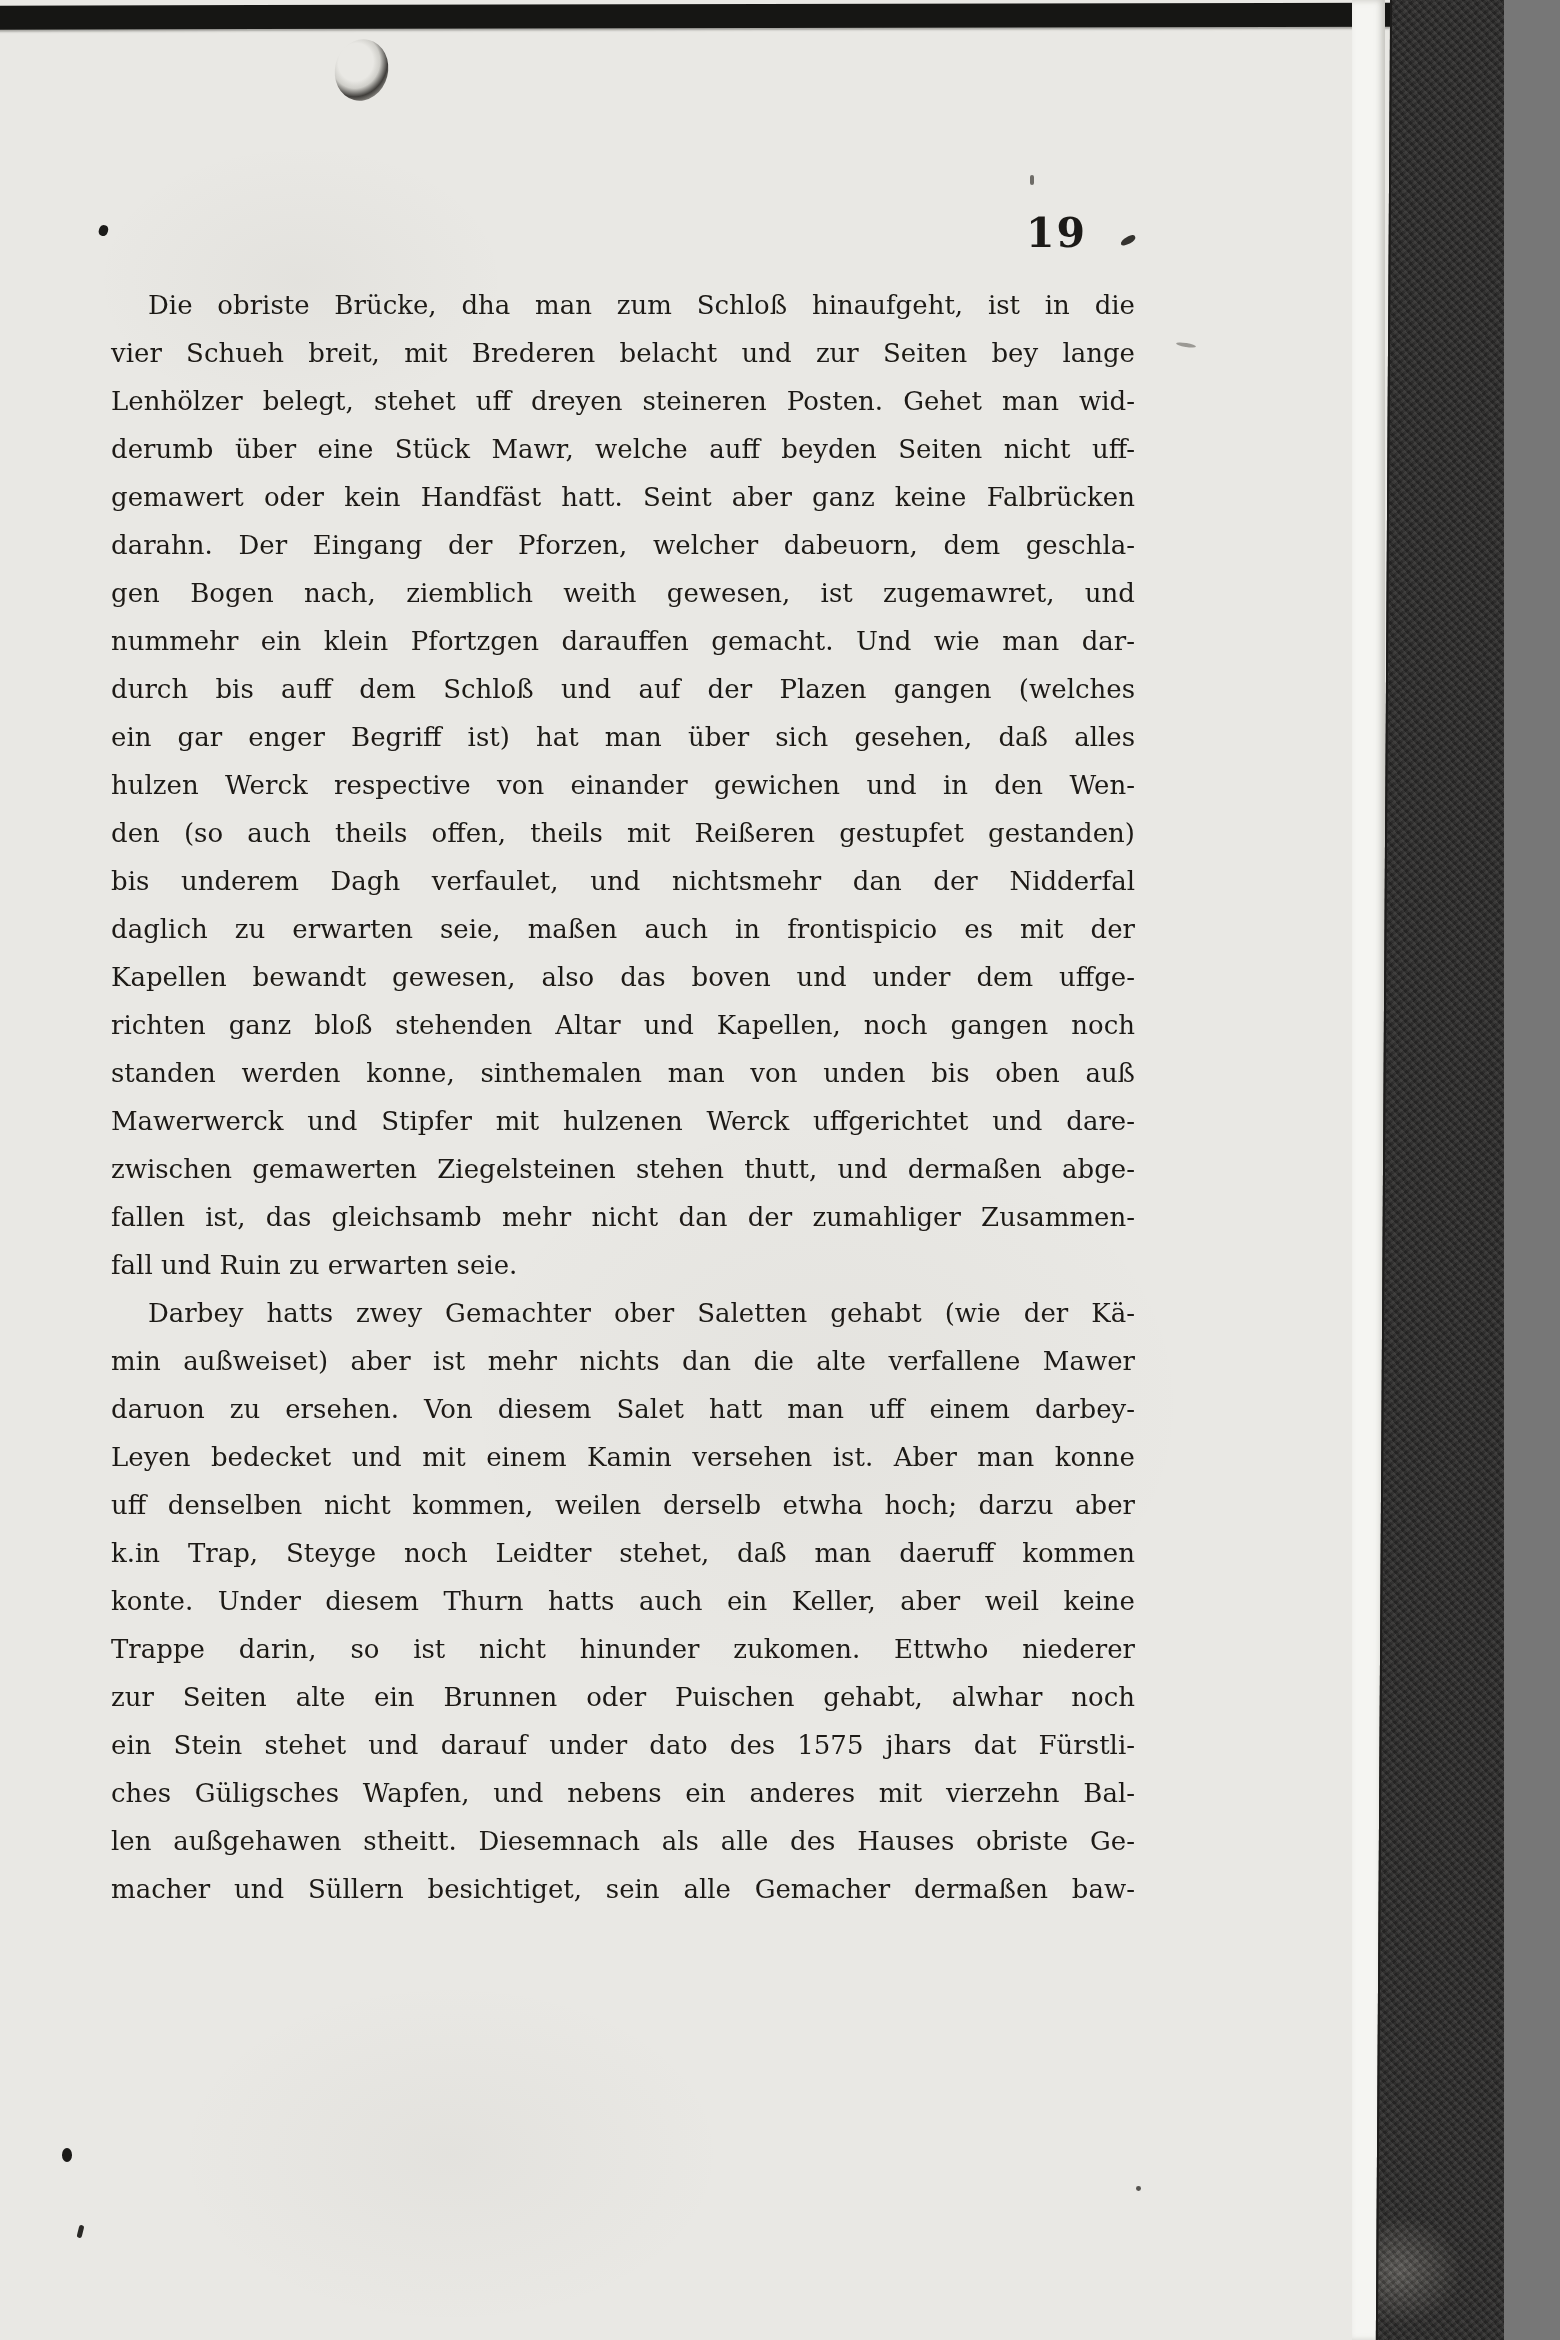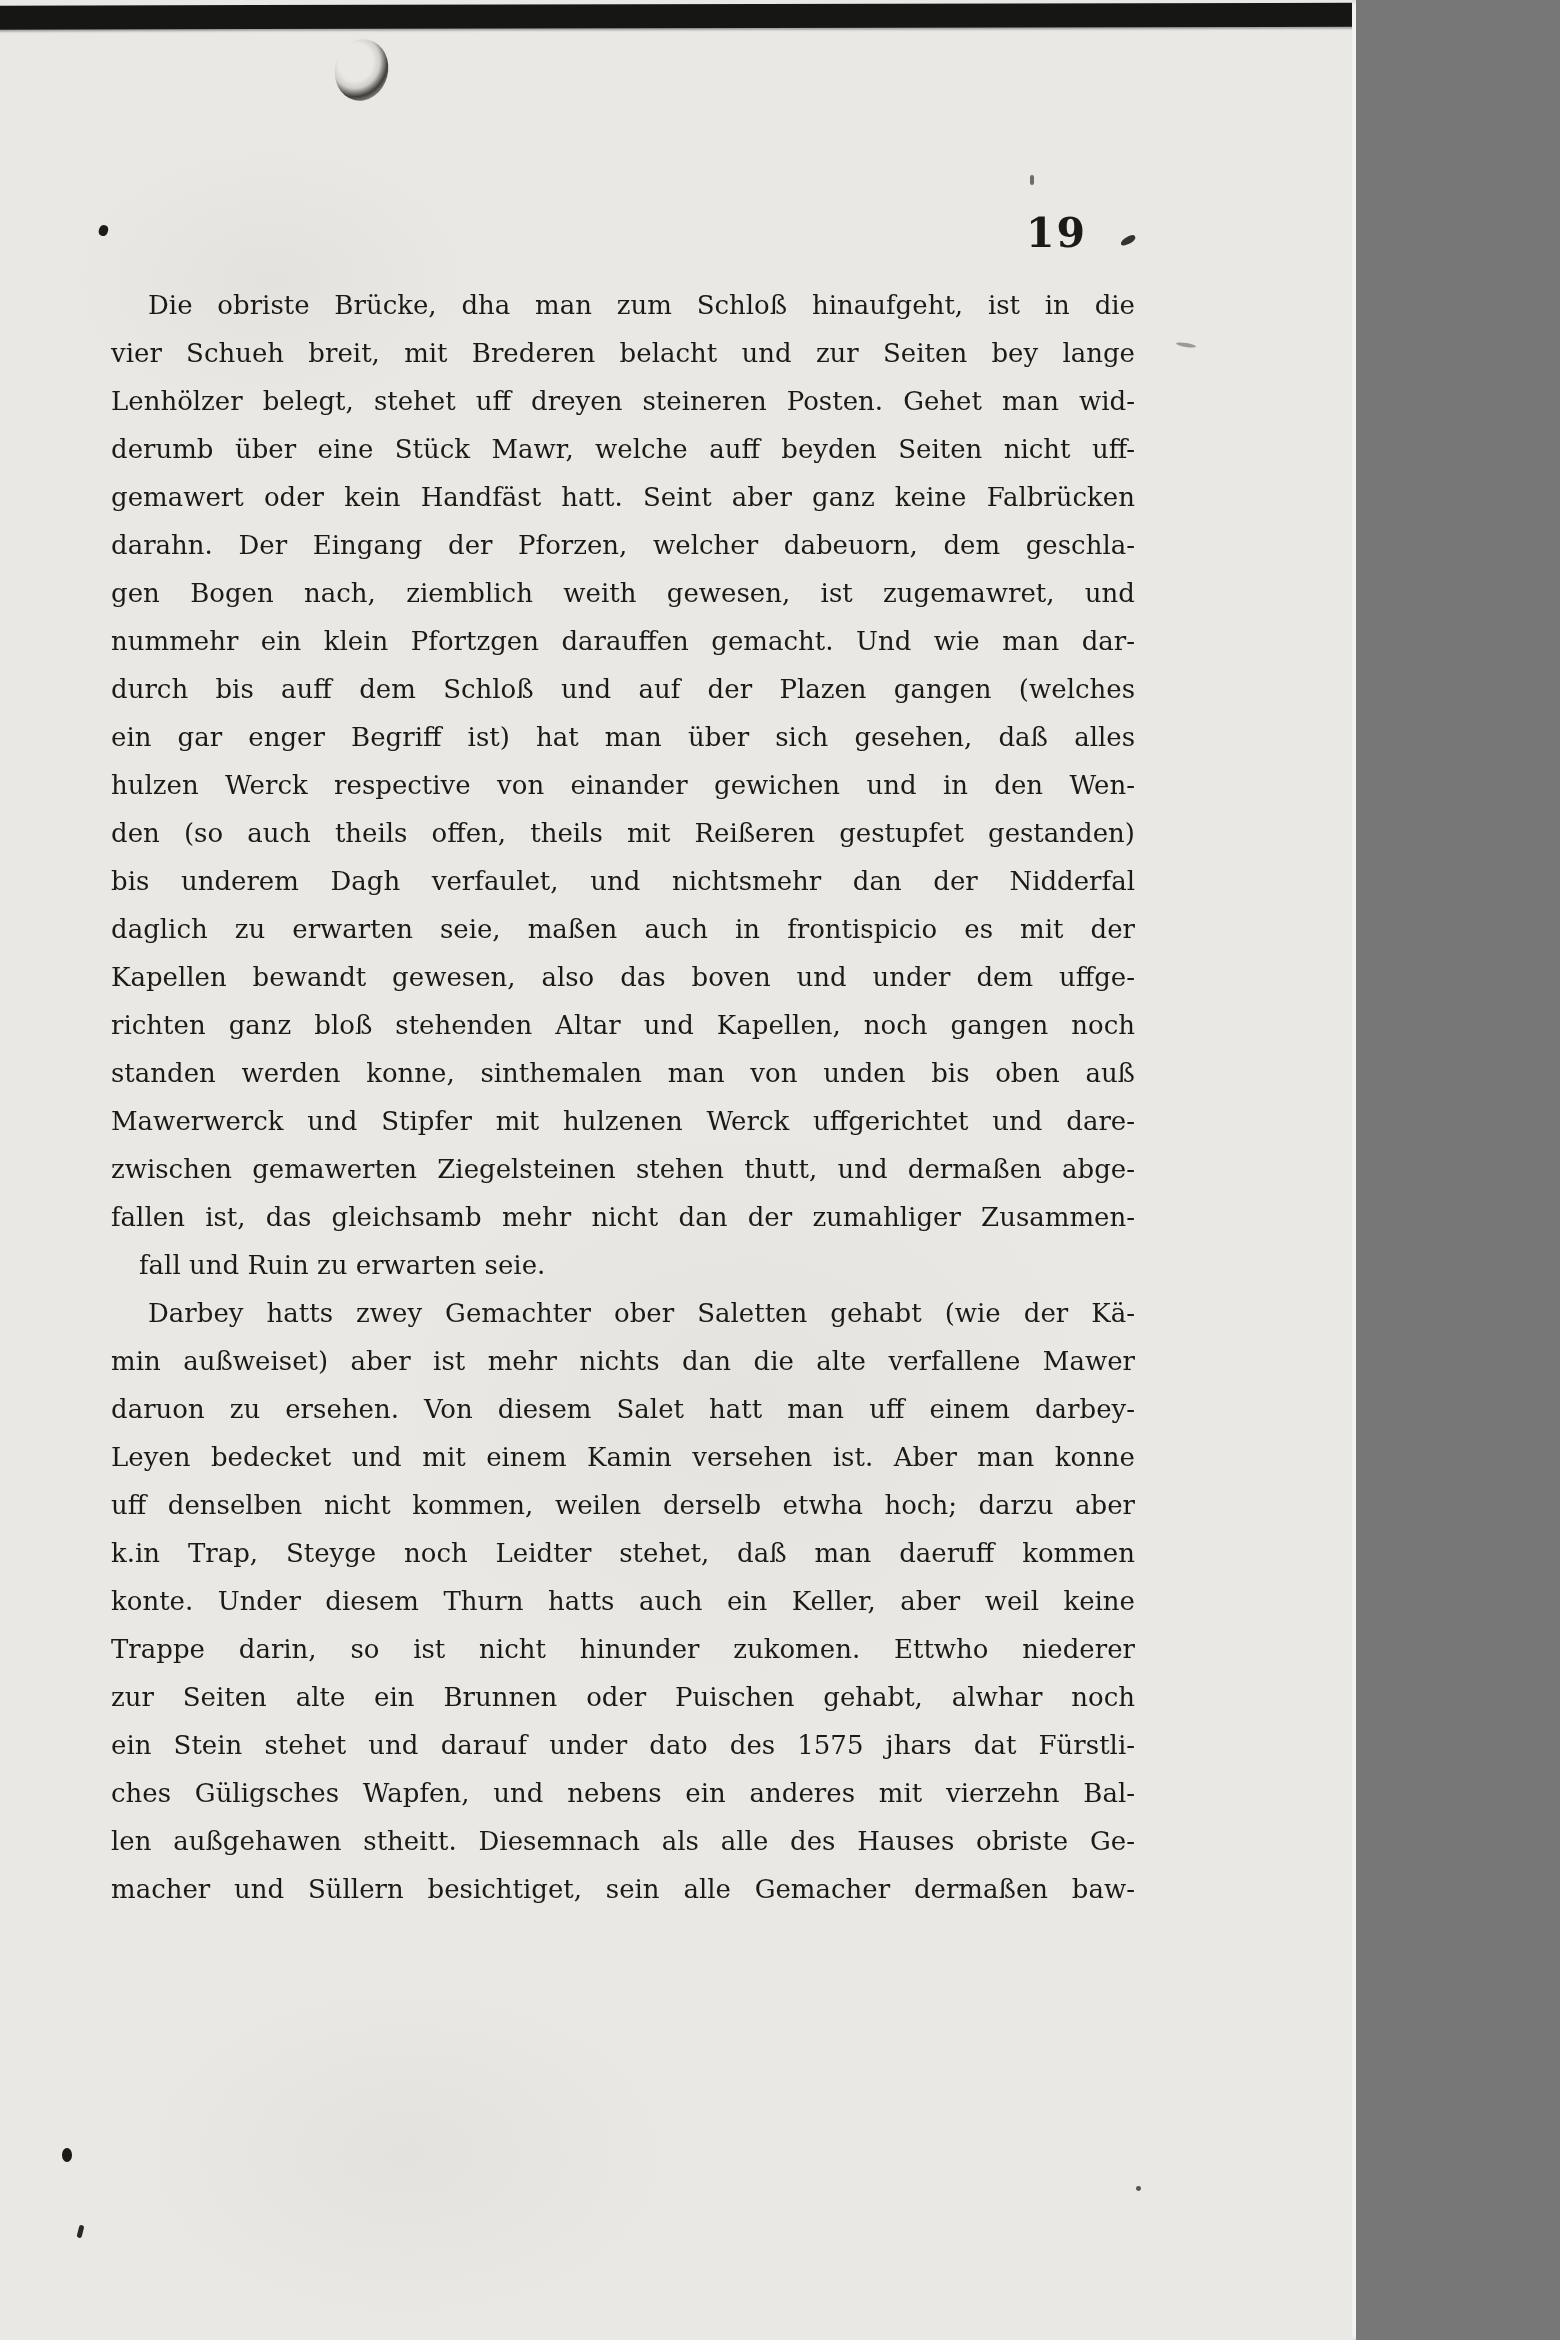--- a/index.html
+++ b/index.html
@@ -1,18 +1,18 @@
 <!DOCTYPE html>
 <html><head>
 <meta charset="utf-8">
 <style>
   html, body { margin: 0; padding: 0; background: #777; }
   .scan {
     position: relative;
-    width: 1356px; height: 2341px;
+    width: 1504px; height: 2341px;
     background: #e9e8e4;
     background-image:
       radial-gradient(ellipse 293px 195px at 20% 12%, rgba(120,115,105,0.05), rgba(0,0,0,0) 70%),
       radial-gradient(ellipse 488px 390px at 55% 60%, rgba(110,105,95,0.04), rgba(0,0,0,0) 75%),
       radial-gradient(ellipse 390px 244px at 30% 92%, rgba(120,115,105,0.05), rgba(0,0,0,0) 70%);
     overflow: hidden;
     font-family: "DejaVu Serif", "Liberation Serif", serif;
   }
   .edge-top {
     position: absolute; left: -9.8px; top: 3.9px; width: 1580px; height: 24.4px;
@@ -54,21 +54,21 @@
   .line {
     height: 48px;
     font-size: 26px;
     font-weight: normal;
     text-align: justify;
     text-align-last: justify;
     overflow: visible;
     white-space: normal;
   }
   .line.indent { text-indent: 37px; }
-  .line.flush { text-align-last: left; margin-left: 28px; }
+  .line.flush { text-align-last: left; }
   .speck { position: absolute; background: #1c1b19; }
   .sp1 { left: 99px; top: 225px; width: 8.8px;  height: 10.7px; border-radius: 45%; transform: rotate(20deg); }
   .sp2 { left: 62px;  top: 2148px; width: 9.8px; height: 13.7px; border-radius: 50%; }
   .sp3 { left: 78px;  top: 2225px; width: 4.9px;  height: 12.7px; border-radius: 2.9px; transform: rotate(14deg); background:#2a2926; }
   .sp4 { left: 1120px; top: 237px; width: 15.6px; height: 6.8px; border-radius: 60% 40% 50% 50%; transform: rotate(-28deg); background:#35332f; }
   .sp5 { left: 1176px; top: 343px; width: 19.5px; height: 3.9px; border-radius: 50%; transform: rotate(9deg); background: #9b9994; }
   .sp6 { left: 1030px; top: 175px; width: 3.9px; height: 9.8px; background: #6e6c67; border-radius: 2px; }
   .sp7 { left: 1136px; top: 2186px; width: 4.9px; height: 4.9px; background: #55534f; border-radius: 50%; }
 </style>
 </head>

